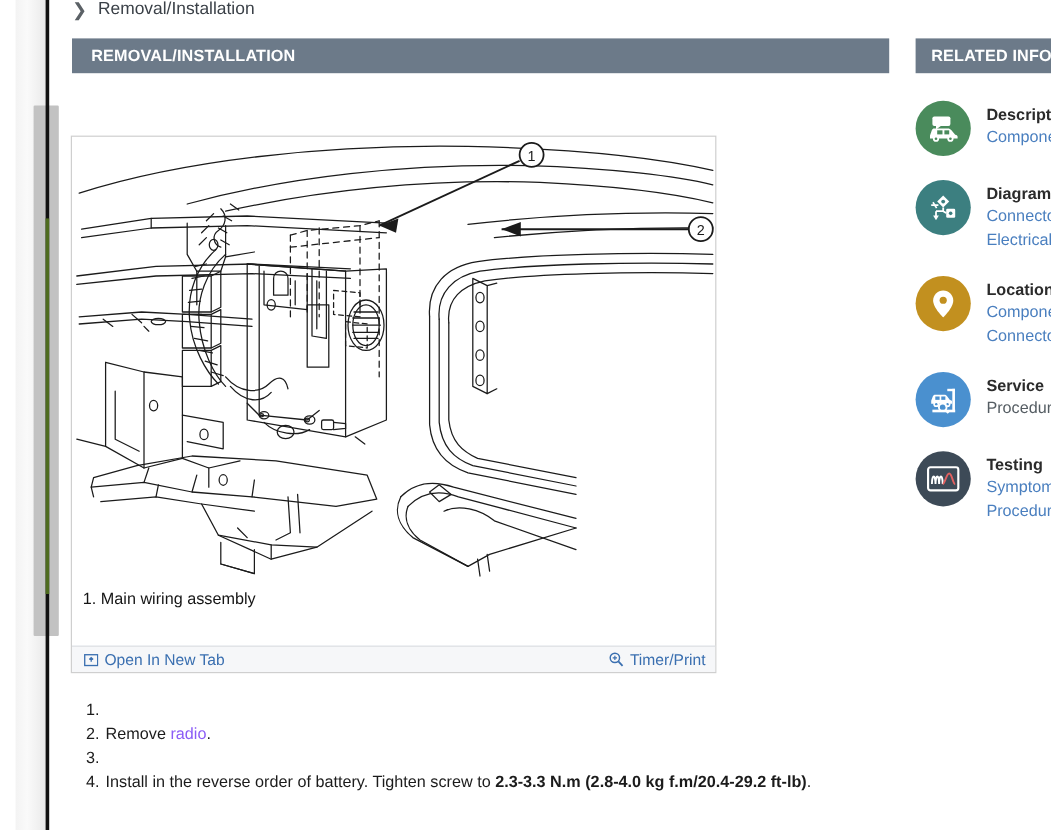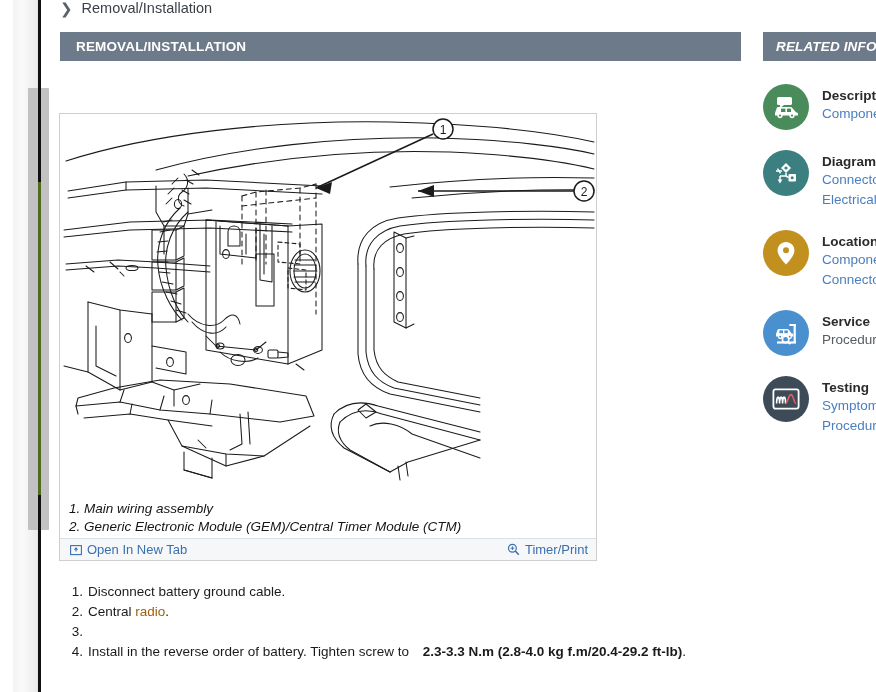--- a/index.html
+++ b/index.html
@@ -47,22 +47,22 @@
 
   
   #figure-card{
     position:absolute;left:59px;top:113px;width:538px;height:448px;
     background:#ffffff;border:1px solid #cfcfcf;box-sizing:border-box;
   }
   #figure-canvas{position:absolute;left:0;top:0;width:536px;height:382px;overflow:hidden;}
   #figure-canvas svg{display:block;}
 
   #figure-legend{
-    position:absolute;left:0;top:382px;width:536px;height:42px;
-    box-sizing:border-box;padding:4px 0 0 9px;font-style:italic;
+    position:absolute;left:0;top:372px;width:536px;height:42px;
+    box-sizing:border-box;padding:4px 0 0 9px;
   }
   #figure-legend div{
     font-size:13.5px;color:#151515;line-height:18px;white-space:nowrap;
     font-family:"Liberation Sans",sans-serif;
   }
 
   #figure-actions{
     position:absolute;left:0;top:424px;width:536px;height:22px;
     background:#f6f7f9;border-top:1px solid #dcdfe3;
     box-sizing:border-box;
@@ -77,34 +77,34 @@
 
   
   #procedure{
     position:absolute;left:62px;top:582px;width:690px;
   }
   #procedure .row{
     display:flex;font-size:13.5px;color:#1b1b1b;line-height:20px;
     white-space:nowrap;
   }
   #procedure .num{width:21px;text-align:right;padding-right:5px;flex:none;}
-  #procedure a{color:#a16207;text-decoration:none;}
-  #procedure b{font-weight:700;margin-left:10px;}
+  #procedure a{color:#8b5cf6;text-decoration:none;}
+  #procedure b{font-weight:700;}
 
   
   #sidebar{
     position:absolute;left:763px;top:32px;width:160px;height:400px;
   }
   #sidebar-header{
     width:113px;height:29px;background:#6c7a89;
     display:flex;align-items:center;
   }
   #sidebar-header .title{
     color:#ffffff;font-size:13.5px;font-weight:700;letter-spacing:.15px;
-    padding-left:13px;white-space:nowrap;font-style:italic;
+    padding-left:13px;white-space:nowrap;
   }
   #sidebar-list{margin-top:23px;}
   .side-item{
     display:flex;align-items:flex-start;gap:13px;margin-bottom:20px;
   }
   .side-icon{
     width:46px;height:46px;border-radius:50%;flex:none;
     display:flex;align-items:center;justify-content:center;
   }
   .side-icon svg{display:block;}
@@ -299,21 +299,20 @@
       </g>
       <g>
         <circle cx="524" cy="77" r="10" fill="#ffffff" stroke="#1b1b1b" stroke-width="1.5"></circle>
         <text x="524" y="82" text-anchor="middle" font-family="Liberation Sans, sans-serif" font-size="12" fill="#1b1b1b">2</text>
       </g>
     </svg>
   </div>
 
   <div id="figure-legend">
     <div>1. Main wiring assembly</div>
-    <div>2. Generic Electronic Module (GEM)/Central Timer Module (CTM)</div>
   </div>
 
   <div id="figure-actions">
     <div class="fig-link">
       <span>
         <svg width="12" height="12" viewBox="0 0 12 12">
           <rect x="0.6" y="1.6" width="10.8" height="9" fill="none" stroke="#3a6fb0" stroke-width="1.1"></rect>
           <path d="M6 7.4 L6 4.2 M4.4 5.6 L6 4 L7.6 5.6" fill="none" stroke="#3a6fb0" stroke-width="1.1"></path>
         </svg>
       </span>
@@ -328,25 +327,24 @@
         </svg>
       </span>
       <span>Timer/Print</span>
     </div>
   </div>
 </div>
 
 <div id="procedure">
   <div class="row">
     <span class="num">1.</span>
-    <span>Disconnect battery ground cable.</span>
   </div>
   <div class="row">
     <span class="num">2.</span>
-    <span><span>Central </span><a href="#">radio</a><span>.</span></span>
+    <span><span>Remove </span><a href="#">radio</a><span>.</span></span>
   </div>
   <div class="row">
     <span class="num">3.</span>
   </div>
   <div class="row">
     <span class="num">4.</span>
     <span><span>Install in the reverse order of battery. Tighten screw to </span><b>2.3-3.3 N.m (2.8-4.0 kg f.m/20.4-29.2 ft-lb)</b><span>.</span></span>
   </div>
 </div>
 

